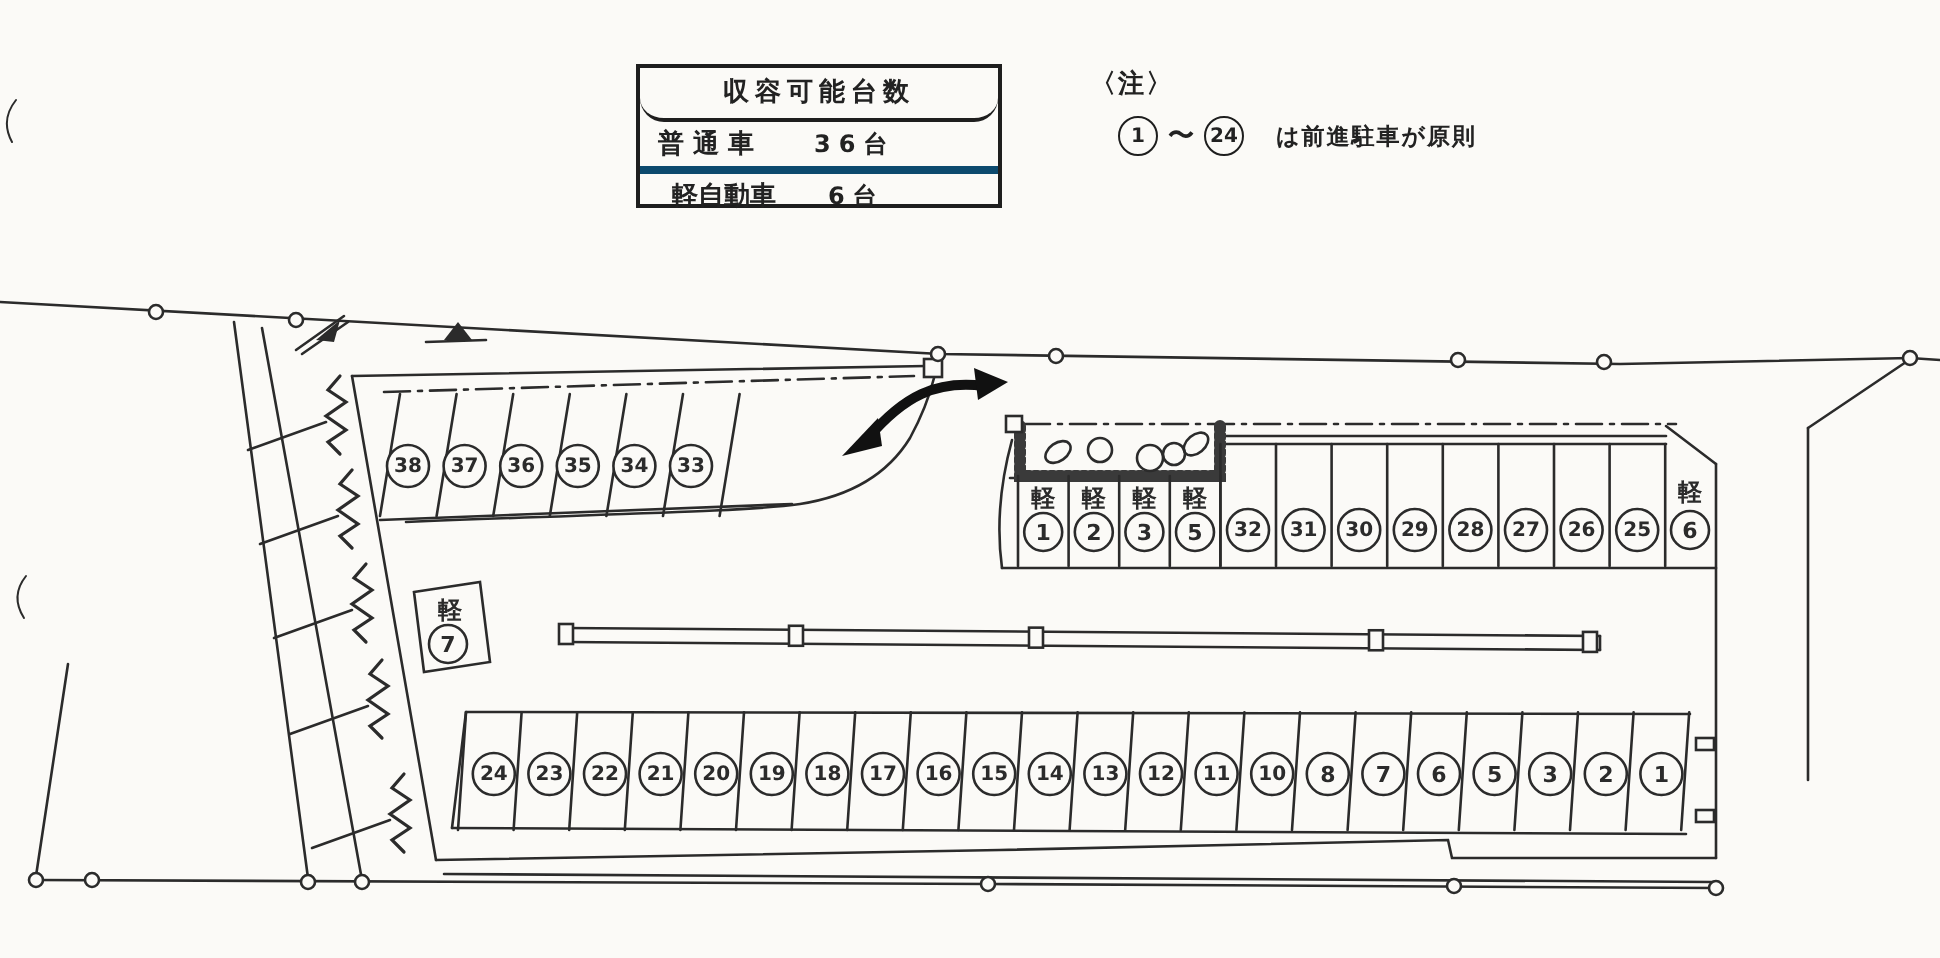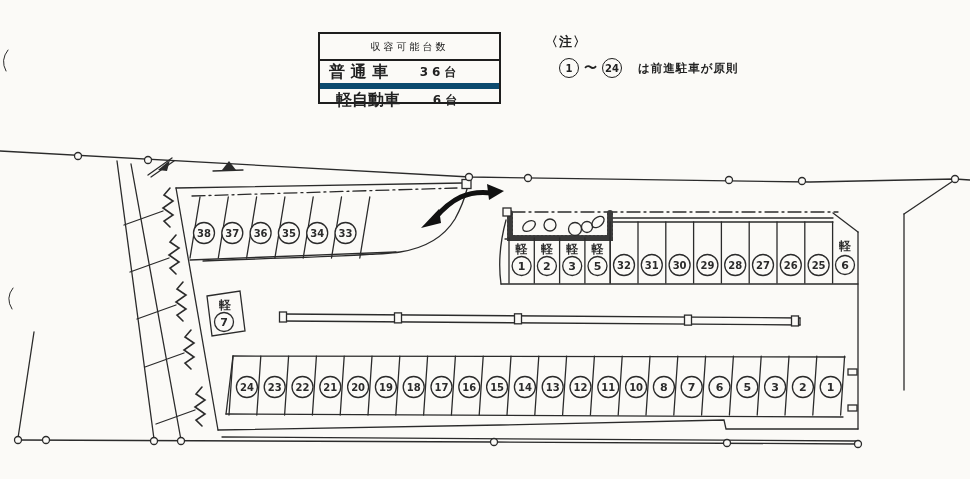--- a/index.html
+++ b/index.html
@@ -13,27 +13,28 @@
   svg{position:absolute;left:0;top:0;}
 
   
   .cap-table{
     position:absolute;left:318px;top:32px;width:183px;height:72px;
     border:2px solid #1e1e1e;background:rgba(255,255,255,0.0);
     box-sizing:border-box;
   }
   .cap-title{
     height:25px;line-height:25px;text-align:center;
-    font-weight:normal;font-size:10px;letter-spacing:3px;
+    font-weight:bold;font-size:13px;letter-spacing:3px;
     border-bottom:2px solid #1e1e1e;
+    border-radius:12px;
   }
   .cap-row{display:flex;align-items:center;height:22px;padding:0 9px;}
-  .cap-row + .cap-row{border-top:6px solid #0c4a6e;padding-left:16px;}
-  .cap-label{font-weight:bold;font-size:16px;width:78px;}
-  .cap-value{font-weight:bold;font-size:12px;letter-spacing:4px;width:66px;text-align:center;}
+  .cap-row + .cap-row{border-top:4px solid #0c4a6e;padding-left:16px;}
+  .cap-label{font-weight:bold;font-size:13px;width:78px;}
+  .cap-value{font-weight:bold;font-size:12px;letter-spacing:4px;width:66px;text-align:left;}
 
   
   .note{position:absolute;left:545px;top:33px;}
   .note-head{font-weight:bold;font-size:13px;letter-spacing:1px;}
   .note-line{margin-top:7px;margin-left:14px;display:flex;align-items:center;font-weight:bold;}
   .cnum{
     display:inline-flex;align-items:center;justify-content:center;
     width:18px;height:18px;border:1.5px solid #1e1e1e;border-radius:50%;
     font-size:10px;font-weight:bold;
   }

